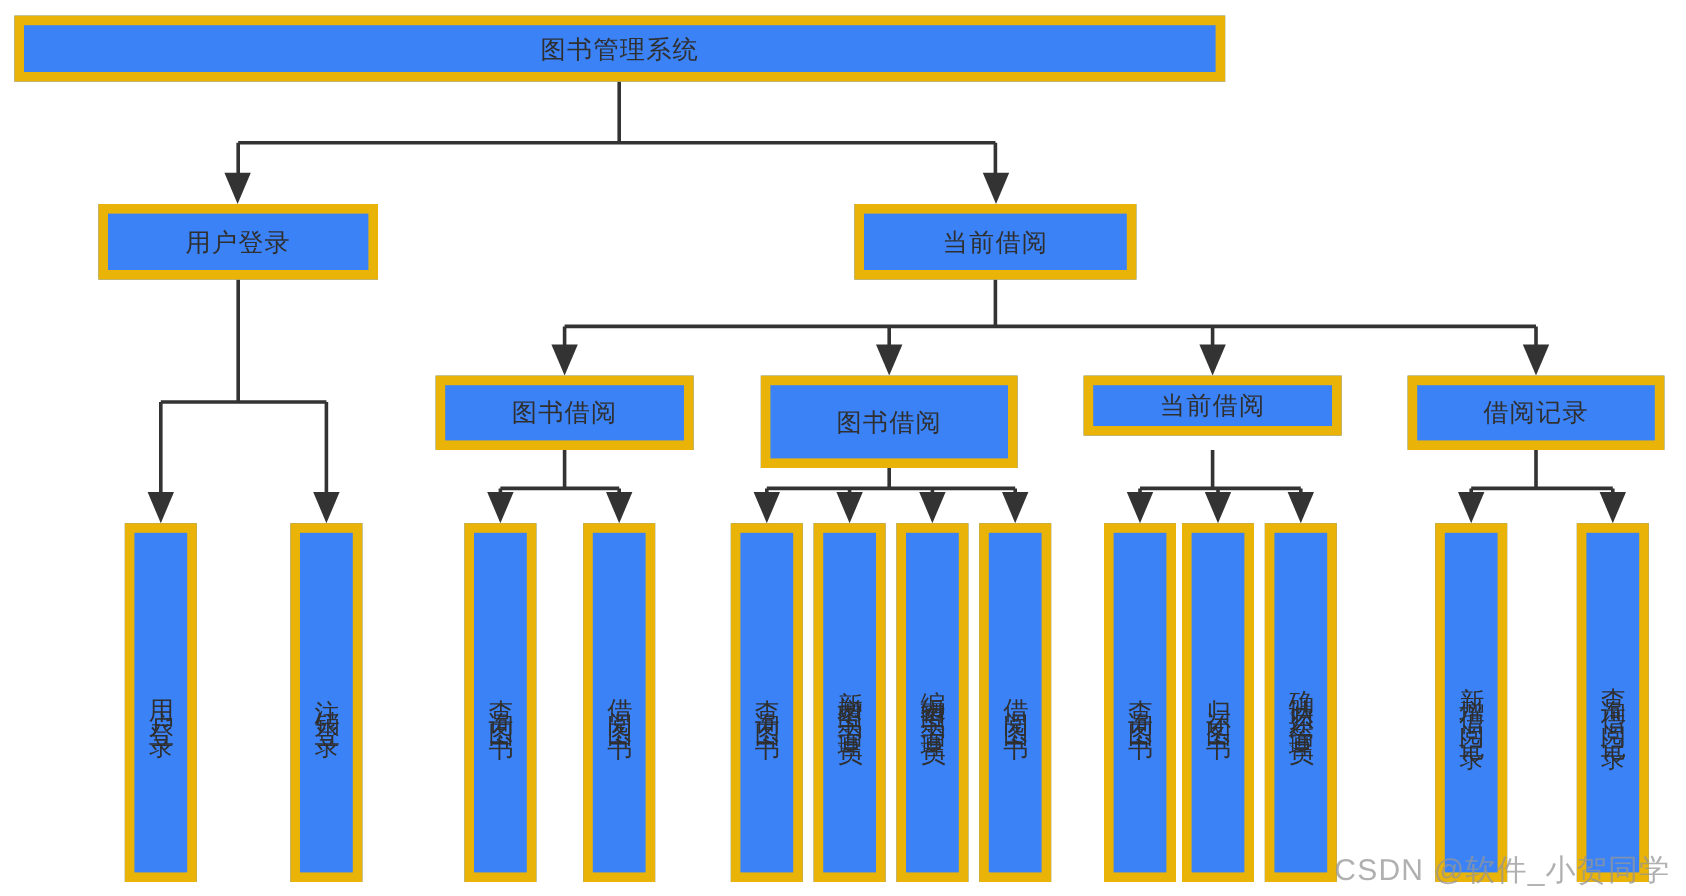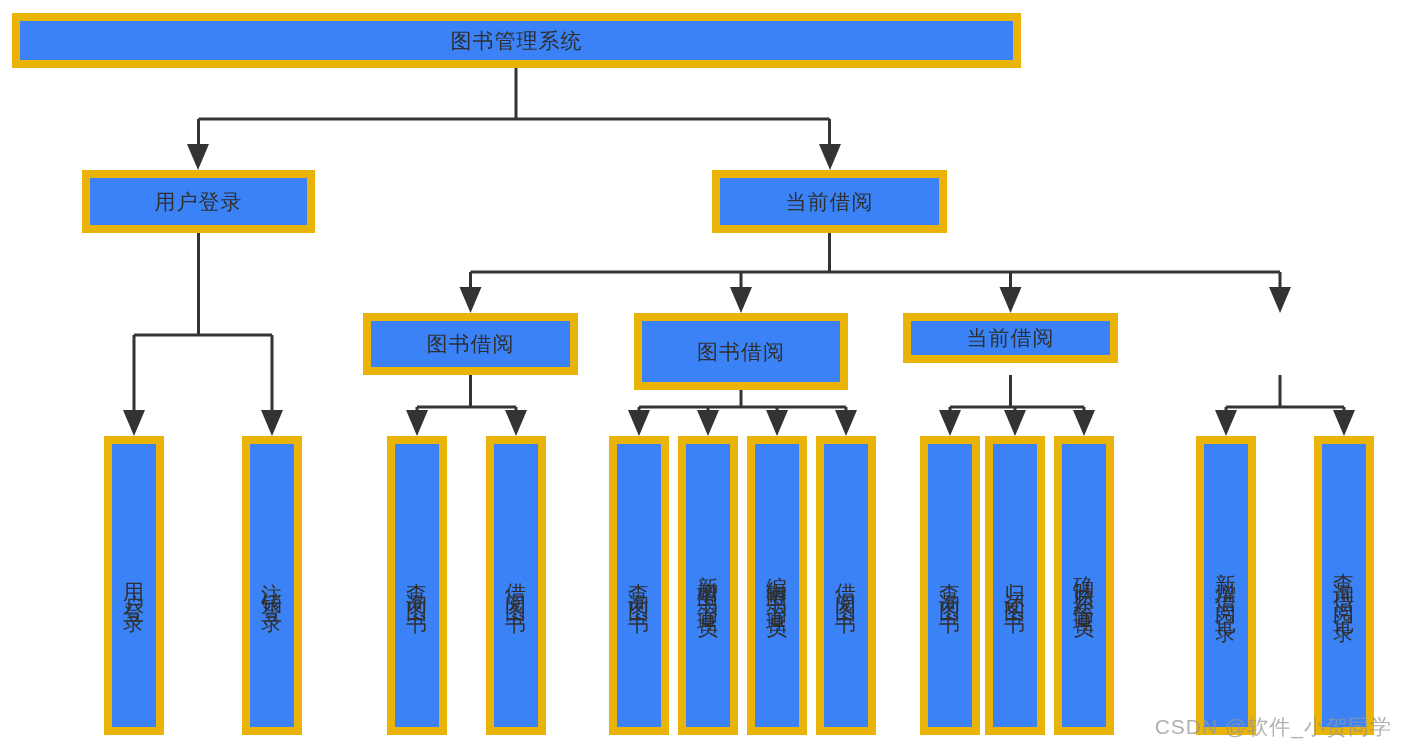--- a/index.html
+++ b/index.html
@@ -29,21 +29,21 @@
     writing-mode: vertical-rl;
     text-orientation: mixed;
     letter-spacing: 10px;
     line-height: 1;
   }
   .node.v.long span { letter-spacing: 6px; }
   .watermark {
     position: absolute;
     right: 13px;
     bottom: 6px;
-    font-size: 21px;
+    font-size: 25px;
     color: rgba(150,150,150,0.75);
     letter-spacing: 1px;
     white-space: nowrap;
     text-align: right;
   }
 </style>
 </head>
 <body>
 
 <div id="stage">
@@ -94,20 +94,23 @@
 
   <div class="node" style="left:363px; top:313px; width:215px; height:62px;">
     <span>图书借阅</span>
   </div>
   <div class="node" style="left:634px; top:313px; width:214px; height:77px;">
     <span>图书借阅</span>
   </div>
   <div class="node" style="left:903px; top:313px; width:215px; height:50px;">
     <span>当前借阅</span>
   </div>
+  <div class="node" style="left:1173px; top:313px; width:214px; height:62px;">
+    <span>借阅记录</span>
+  </div>
 
   <div class="node v" style="left:104px; top:436px; width:60px; height:299px;">
     <span>用户登录</span>
   </div>
   <div class="node v" style="left:242px; top:436px; width:60px; height:299px;">
     <span>注销登录</span>
   </div>
 
   <div class="node v" style="left:387px; top:436px; width:60px; height:299px;">
     <span>查询图书</span>

